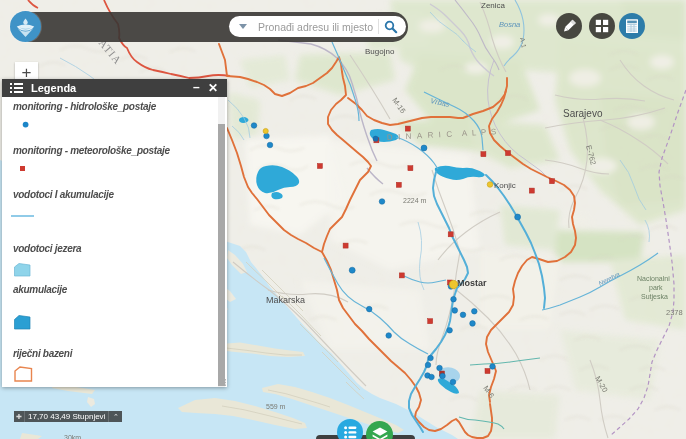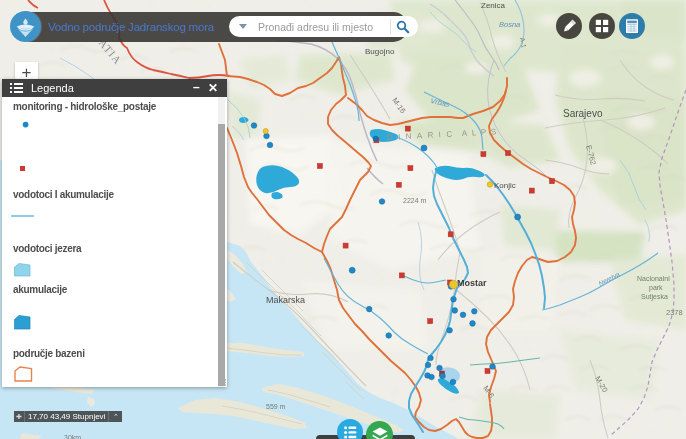--- a/index.html
+++ b/index.html
@@ -7,41 +7,41 @@
   #stage{position:relative;width:686px;height:439px;overflow:hidden;}
   #map{position:absolute;left:0;top:0;}
   
   #topbar{position:absolute;left:26px;top:12px;width:382px;height:30px;
     background:rgba(56,54,52,0.9);border-radius:4px 16px 16px 4px;}
   #logo{position:absolute;left:10px;top:11px;width:31px;height:31px;border-radius:50%;
     background:#3f93c7;box-shadow:0 0 0 1px rgba(255,255,255,0.15);}
   #title{position:absolute;left:48px;top:12px;height:30px;line-height:30px;
     color:#4a78cf;font-size:11.5px;letter-spacing:-0.2px;white-space:nowrap;}
   #search{position:absolute;left:229px;top:16px;width:177px;height:21px;
-    background:#fff;border-radius:11px;padding-left:12px;}
+    background:#fff;border-radius:11px;}
   #search .arr{position:absolute;left:10px;top:8px;width:0;height:0;
     border-left:4px solid transparent;border-right:4px solid transparent;
     border-top:5px solid #7d93a8;}
   #search .ph{position:absolute;left:29px;top:0;height:21px;line-height:22px;
     color:#9a9a9a;font-size:10.5px;}
   #search .sep{position:absolute;right:27px;top:3px;width:1px;height:15px;background:#e0e0e0;}
   .cbtn{position:absolute;width:26px;height:26px;border-radius:50%;top:13px;}
   
   #legend{position:absolute;left:2px;top:79px;width:225px;height:308px;
     background:#fff;box-shadow:0 1px 4px rgba(0,0,0,0.35);}
   #leghead{position:absolute;left:0;top:0;width:100%;height:18px;background:#3f3f3f;
     color:#fff;}
   #leghead .t{position:absolute;left:29px;top:0;height:18px;line-height:18px;
-    font-size:11px;font-weight:normal;}
+    font-size:11px;font-weight:bold;}
   #leghead .min{position:absolute;left:191px;top:0;height:18px;line-height:16px;
     font-size:12px;font-weight:bold;}
   #leghead .x{position:absolute;left:206px;top:0;height:18px;line-height:18px;
     font-size:12px;font-weight:bold;}
   .litem{position:absolute;left:11px;color:#4d4d4d;font-size:10px;letter-spacing:-0.3px;font-weight:bold;
-    white-space:nowrap;}
+    white-space:nowrap;font-style:italic;}
   #scrolltrack{position:absolute;right:2px;top:18px;width:7px;height:290px;background:#f1f1f1;}
   #scrollthumb{position:absolute;right:2px;top:45px;width:7px;height:262px;background:#a8a8a8;}
   
   #coords{position:absolute;left:14px;top:410.5px;height:11px;
     background:rgba(72,77,79,.95);color:#fff;font-size:8px;line-height:11px;
     padding:0;white-space:nowrap;}
   
   #zoomplus{position:absolute;left:15px;top:62px;width:23px;height:23px;background:#fff;
     box-shadow:0 1px 2px rgba(0,0,0,.3);color:#4a4a4a;font-size:17px;line-height:21px;
     text-align:center;}
@@ -366,21 +366,20 @@
 
   <div id="topbar"></div>
   <div id="logo">
     <svg width="31" height="31" viewBox="0 0 31 31" style="position:absolute;left:0;top:0">
       <path d="M15.5,7.6 C16.9,9.3 17.7,10.5 17.7,11.6 A2.2,2.2 0 1 1 13.3,11.6 C13.3,10.5 14.1,9.3 15.5,7.6 Z" fill="#ddeef8" opacity="0.95"></path>
       <path d="M6.8,15.4 Q15.5,11.8 24.2,15.4 Q21,19.8 15.5,19.8 Q10,19.8 6.8,15.4 Z" fill="#e9f4fb" opacity="0.95"></path>
       <path d="M7.8,17.4 L15.5,26 L23.2,17.4 Q19.5,20.4 15.5,20.4 Q11.5,20.4 7.8,17.4 Z" fill="#cfe6f3" opacity="0.95"></path>
       <path d="M9.2,16.2 Q15.5,19.4 21.8,16.2 Q15.5,21 9.2,16.2 Z" fill="#8cc2de"></path>
     </svg>
   </div>
-  <div id="title">Vodno područje Jadranskog mora</div>
   <div id="search">
     <div class="arr"></div>
     <div class="ph">Pronađi adresu ili mjesto</div>
     <div class="sep"></div>
     <svg style="position:absolute;right:8px;top:4px" width="14" height="14" viewBox="0 0 14 14">
       <circle cx="5.5" cy="5.5" r="3.8" fill="none" stroke="#2a76ab" stroke-width="1.8"></circle>
       <line x1="8.5" y1="8.5" x2="12.2" y2="12.2" stroke="#2a76ab" stroke-width="2.2" stroke-linecap="round"></line>
     </svg>
   </div>
 
@@ -454,32 +453,33 @@
           </g>
       </svg>
       <span class="t">Legenda</span>
       <span class="min">–</span>
       <span class="x">✕</span>
     </div>
     <div class="litem" style="top:22px">monitoring - hidrološke_postaje</div>
     <svg style="position:absolute;left:20px;top:42px" width="8" height="8">
         <circle cx="3.6" cy="3.6" r="2.9" fill="#1c86c8"></circle>
       </svg>
+    <div class="litem" style="top:66px">monitoring - meteorološke_postaje</div>
     <div style="position:absolute;left:17.5px;top:87px;width:5px;height:5px;background:#ce3a30"></div>
     <div class="litem" style="top:110px">vodotoci I akumulacije</div>
     <div style="position:absolute;left:9px;top:136px;width:23px;height:2px;background:#90cbe8"></div>
     <div class="litem" style="top:164px">vodotoci jezera</div>
     <svg style="position:absolute;left:12px;top:184px" width="18" height="14" viewBox="0 0 18 14">
       <path d="M0.5,4 L5,0.5 L16,2 L16,13 L0.5,13 Z" fill="#8fd4ea" stroke="#6db8d6" stroke-width="0.7"></path>
     </svg>
     <div class="litem" style="top:205px">akumulacije</div>
     <svg style="position:absolute;left:12px;top:236px" width="18" height="15" viewBox="0 0 18 15">      
         <path d="M0.5,4.5 L5,0.5 L16,2 L16,14 L0.5,14 Z" fill="#2b9fd3" stroke="#1f85b5" stroke-width="0.7"></path>
     </svg>
-    <div class="litem" style="top:269px">područje bazeni</div>
+    <div class="litem" style="top:269px">riječni bazeni</div>
     <svg style="position:absolute;left:12px;top:287px" width="19" height="16" viewBox="0 0 19 16">
       <path d="M1,5 L6,1 L17.5,2.5 L17.5,15 L1,15 Z" fill="#fff" stroke="#e8854f" stroke-width="1.4"></path>
     </svg>
     <div id="scrolltrack"></div>
     <svg style="position:absolute;right:1px;bottom:1px" width="7" height="7">
       <g fill="#8a8a8a">
           <rect x="5" y="0" width="1.6" height="1.6"></rect>
           <rect x="5" y="2.7" width="1.6" height="1.6"></rect>
           <rect x="2.3" y="2.7" width="1.6" height="1.6"></rect>
           <rect x="5" y="5.4" width="1.6" height="1.6"></rect>

